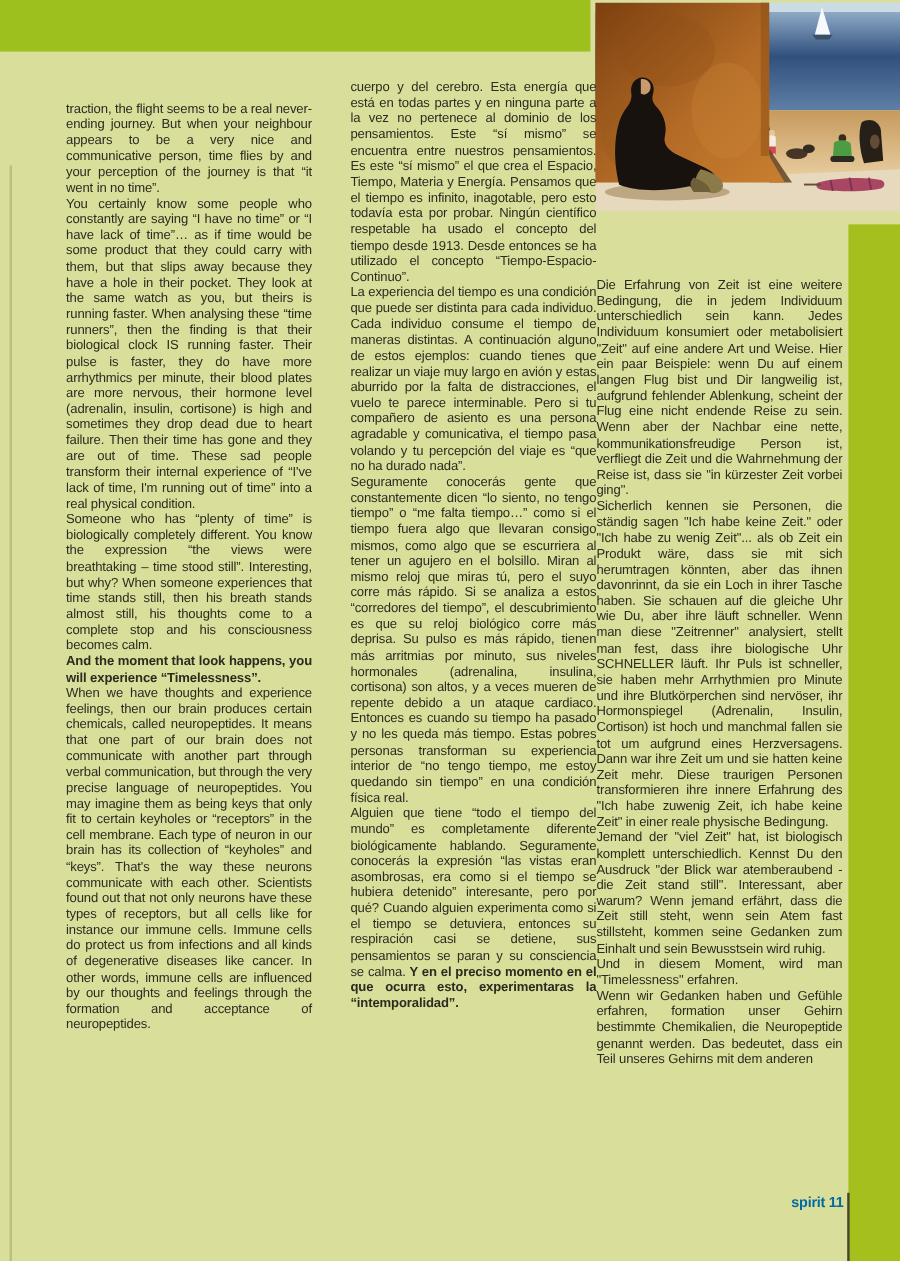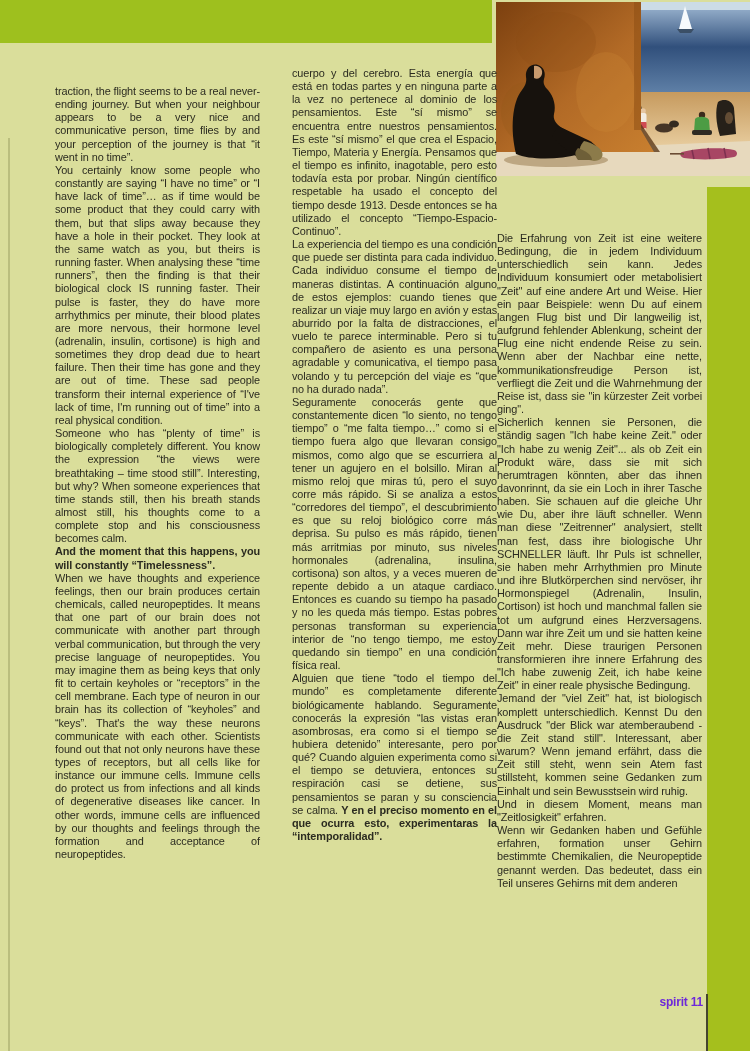--- a/index.html
+++ b/index.html
@@ -17,21 +17,21 @@
     font-size:10.9px;line-height:13.15px;letter-spacing:-0.1px;
     text-align:justify;color:#2b2b20;
   }
   .col p{margin:0;padding:0;}
   #col-english{left:55px;top:67px;margin-top:18px;}
   #col-spanish{left:292px;top:67px;}
   #col-german{left:497px;top:195px;margin-top:37px;}
   .bold{font-weight:bold;}
   .page-footer{
     position:absolute;left:497px;top:995px;width:206px;
-    text-align:right;font-size:12px;font-weight:bold;color:#6d28d9;letter-spacing:-0.2px;
+    text-align:right;font-size:12px;font-weight:bold;color:#0369a1;letter-spacing:-0.2px;
   }
   .footer-rule{position:absolute;left:706px;top:994px;width:2px;height:57px;background:#45452f;}
 </style>
 </head>
 <body>
 
 <div id="page">
 
   <div class="top-band"></div>
   <div class="right-strip"></div>
@@ -102,35 +102,35 @@
         <path d="M88,139 C96,141 104,145 106,150 C108,155 104,159 98,159 L84,156 C82,150 84,143 88,139 Z" fill="#8c7b4a"></path>
         <path d="M82,146 C90,149 96,153 96,158 L82,158 C78,153 79,149 82,146 Z" fill="#6e5f38"></path>
       </g>
     </svg>
   </div>
 
   <div class="col" id="col-english">
     <p>traction, the flight seems to be a real never-ending journey. But when your neighbour appears to be a very nice and communicative person, time flies by and your perception of the journey is that “it went in no time”.</p>
     <p>You certainly know some people who constantly are saying “I have no time” or “I have lack of time”… as if time would be some product that they could carry with them, but that slips away because they have a hole in their pocket. They look at the same watch as you, but theirs is running faster. When analysing these “time runners”, then the finding is that their biological clock IS running faster. Their pulse is faster, they do have more arrhythmics per minute, their blood plates are more nervous, their hormone level (adrenalin, insulin, cortisone) is high and sometimes they drop dead due to heart failure. Then their time has gone and they are out of time. These sad people transform their internal experience of “I've lack of time, I'm running out of time” into a real physical condition.</p>
     <p>Someone who has “plenty of time” is biologically completely different. You know the expression “the views were breathtaking – time stood still”. Interesting, but why? When someone experiences that time stands still, then his breath stands almost still, his thoughts come to a complete stop and his consciousness becomes calm.</p>
-    <p class="bold">And the moment that this happens, you will constantly “Timelessness”.</p>
+    <p class="bold">And the moment that look happens, you will experience “Timelessness”.</p>
     <p>When we have thoughts and experience feelings, then our brain produces certain chemicals, called neuropeptides. It means that one part of our brain does not communicate with another part through verbal communication, but through the very precise language of neuropeptides. You may imagine them as being keys that only fit to certain keyholes or “receptors” in the cell membrane. Each type of neuron in our brain has its collection of “keyholes” and “keys”. That's the way these neurons communicate with each other. Scientists found out that not only neurons have these types of receptors, but all cells like for instance our immune cells. Immune cells do protect us from infections and all kinds of degenerative diseases like cancer. In other words, immune cells are influenced by our thoughts and feelings through the formation and acceptance of neuropeptides.</p>
   </div>
 
   <div class="col" id="col-spanish">
     <p>cuerpo y del cerebro. Esta energía que está en todas partes y en ninguna parte a la vez no pertenece al dominio de los pensamientos. Este “sí mismo” se encuentra entre nuestros pensamientos. Es este “sí mismo” el que crea el Espacio, Tiempo, Materia y Energía. Pensamos que el tiempo es infinito, inagotable, pero esto todavía esta por probar. Ningún científico respetable ha usado el concepto del tiempo desde 1913. Desde entonces se ha utilizado el concepto “Tiempo-Espacio-Continuo”.</p>
     <p>La experiencia del tiempo es una condición que puede ser distinta para cada individuo. Cada individuo consume el tiempo de maneras distintas. A continuación alguno de estos ejemplos: cuando tienes que realizar un viaje muy largo en avión y estas aburrido por la falta de distracciones, el vuelo te parece interminable. Pero si tu compañero de asiento es una persona agradable y comunicativa, el tiempo pasa volando y tu percepción del viaje es “que no ha durado nada”.</p>
     <p>Seguramente conocerás gente que constantemente dicen “lo siento, no tengo tiempo” o “me falta tiempo…” como si el tiempo fuera algo que llevaran consigo mismos, como algo que se escurriera al tener un agujero en el bolsillo. Miran al mismo reloj que miras tú, pero el suyo corre más rápido. Si se analiza a estos “corredores del tiempo”, el descubrimiento es que su reloj biológico corre más deprisa. Su pulso es más rápido, tienen más arritmias por minuto, sus niveles hormonales (adrenalina, insulina, cortisona) son altos, y a veces mueren de repente debido a un ataque cardiaco. Entonces es cuando su tiempo ha pasado y no les queda más tiempo. Estas pobres personas transforman su experiencia interior de “no tengo tiempo, me estoy quedando sin tiempo” en una condición física real.</p>
     <p><span>Alguien que tiene “todo el tiempo del mundo” es completamente diferente biológicamente hablando. Seguramente conocerás la expresión “las vistas eran asombrosas, era como si el tiempo se hubiera detenido” interesante, pero por qué? Cuando alguien experimenta como si el tiempo se detuviera, entonces su respiración casi se detiene, sus pensamientos se paran y su consciencia se calma. </span><span class="bold">Y en el preciso momento en el que ocurra esto, experimentaras la “intemporalidad”.</span></p>
   </div>
 
   <div class="col" id="col-german">
     <p>Die Erfahrung von Zeit ist eine weitere Bedingung, die in jedem Individuum unterschiedlich sein kann. Jedes Individuum konsumiert oder metabolisiert "Zeit" auf eine andere Art und Weise. Hier ein paar Beispiele: wenn Du auf einem langen Flug bist und Dir langweilig ist, aufgrund fehlender Ablenkung, scheint der Flug eine nicht endende Reise zu sein. Wenn aber der Nachbar eine nette, kommunikationsfreudige Person ist, verfliegt die Zeit und die Wahrnehmung der Reise ist, dass sie "in kürzester Zeit vorbei ging".</p>
     <p>Sicherlich kennen sie Personen, die ständig sagen "Ich habe keine Zeit." oder "Ich habe zu wenig Zeit"... als ob Zeit ein Produkt wäre, dass sie mit sich herumtragen könnten, aber das ihnen davonrinnt, da sie ein Loch in ihrer Tasche haben. Sie schauen auf die gleiche Uhr wie Du, aber ihre läuft schneller. Wenn man diese "Zeitrenner" analysiert, stellt man fest, dass ihre biologische Uhr SCHNELLER läuft. Ihr Puls ist schneller, sie haben mehr Arrhythmien pro Minute und ihre Blutkörperchen sind nervöser, ihr Hormonspiegel (Adrenalin, Insulin, Cortison) ist hoch und manchmal fallen sie tot um aufgrund eines Herzversagens. Dann war ihre Zeit um und sie hatten keine Zeit mehr. Diese traurigen Personen transformieren ihre innere Erfahrung des "Ich habe zuwenig Zeit, ich habe keine Zeit" in einer reale physische Bedingung.</p>
     <p>Jemand der "viel Zeit" hat, ist biologisch komplett unterschiedlich. Kennst Du den Ausdruck "der Blick war atemberaubend - die Zeit stand still". Interessant, aber warum? Wenn jemand erfährt, dass die Zeit still steht, wenn sein Atem fast stillsteht, kommen seine Gedanken zum Einhalt und sein Bewusstsein wird ruhig.</p>
-    <p>Und in diesem Moment, means man "Zeitlosigkeit" erfahren.</p>
+    <p>Und in diesem Moment, wird man "Timelessness" erfahren.</p>
     <p>Wenn wir Gedanken haben und Gefühle erfahren, formation unser Gehirn bestimmte Chemikalien, die Neuropeptide genannt werden. Das bedeutet, dass ein Teil unseres Gehirns mit dem anderen</p>
   </div>
 
   <div class="page-footer">spirit 11</div>
   <div class="footer-rule"></div>
 
 </div>
 
 </body></html>

